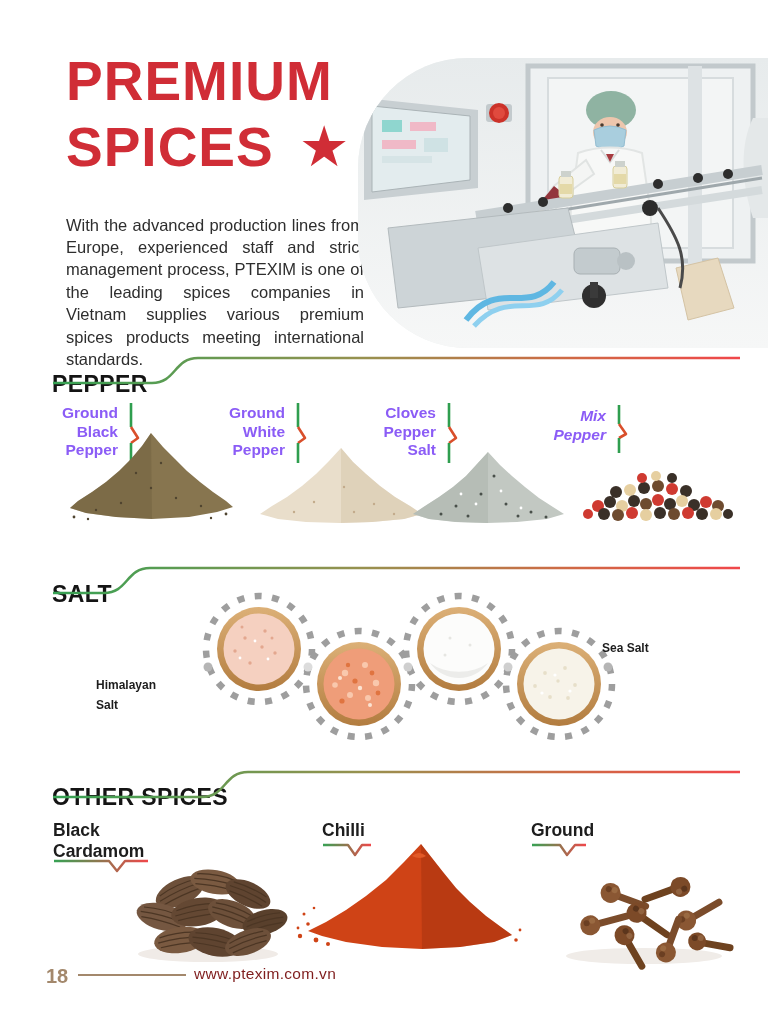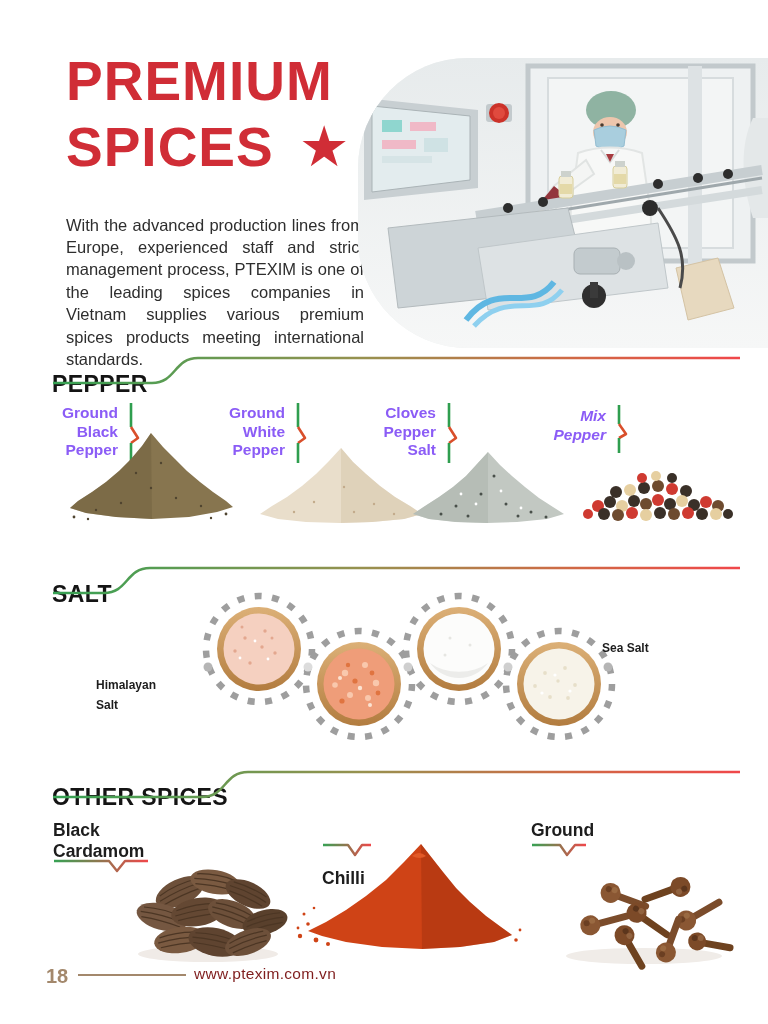--- a/index.html
+++ b/index.html
@@ -449,21 +449,21 @@
           <ellipse rx="27" ry="14" fill="#5f4430" stroke="none"></ellipse>
           <path d="M-21,-5 Q0,-9 21,-5 M-23,0 Q0,-3 23,0 M-21,5 Q0,3 21,5"></path>
         </g>
       <g transform="translate(128,100) rotate(-20)">
           <ellipse rx="24" ry="12" fill="#6d503a" stroke="none"></ellipse>
           <path d="M-18,-5 Q0,-8 18,-5 M-20,0 Q0,-3 20,0 M-18,5 Q0,3 18,5"></path>
         </g>
     </g>
   </svg>
 
-  <div class="olabel" style="left:322px;top:820px;margin-top:48px;">
+  <div class="olabel" style="left:322px;top:820px;">
     <div>Chilli</div>
   </div>
   <svg class="notch" style="left:322px;top:842px;" width="50" height="16" viewBox="0 0 50 16">
     <defs>
         <linearGradient id="u2" x1="0" y1="0" x2="1" y2="0">
       <stop offset="0" stop-color="#36a254"></stop>
           <stop offset="1" stop-color="#f0474a"></stop>
     </linearGradient>
       </defs>
     <path d="M1,3 H26 L33,13 L40,3 H49" fill="none" stroke="url(#u2)" stroke-width="2.4" stroke-linejoin="round"></path>

